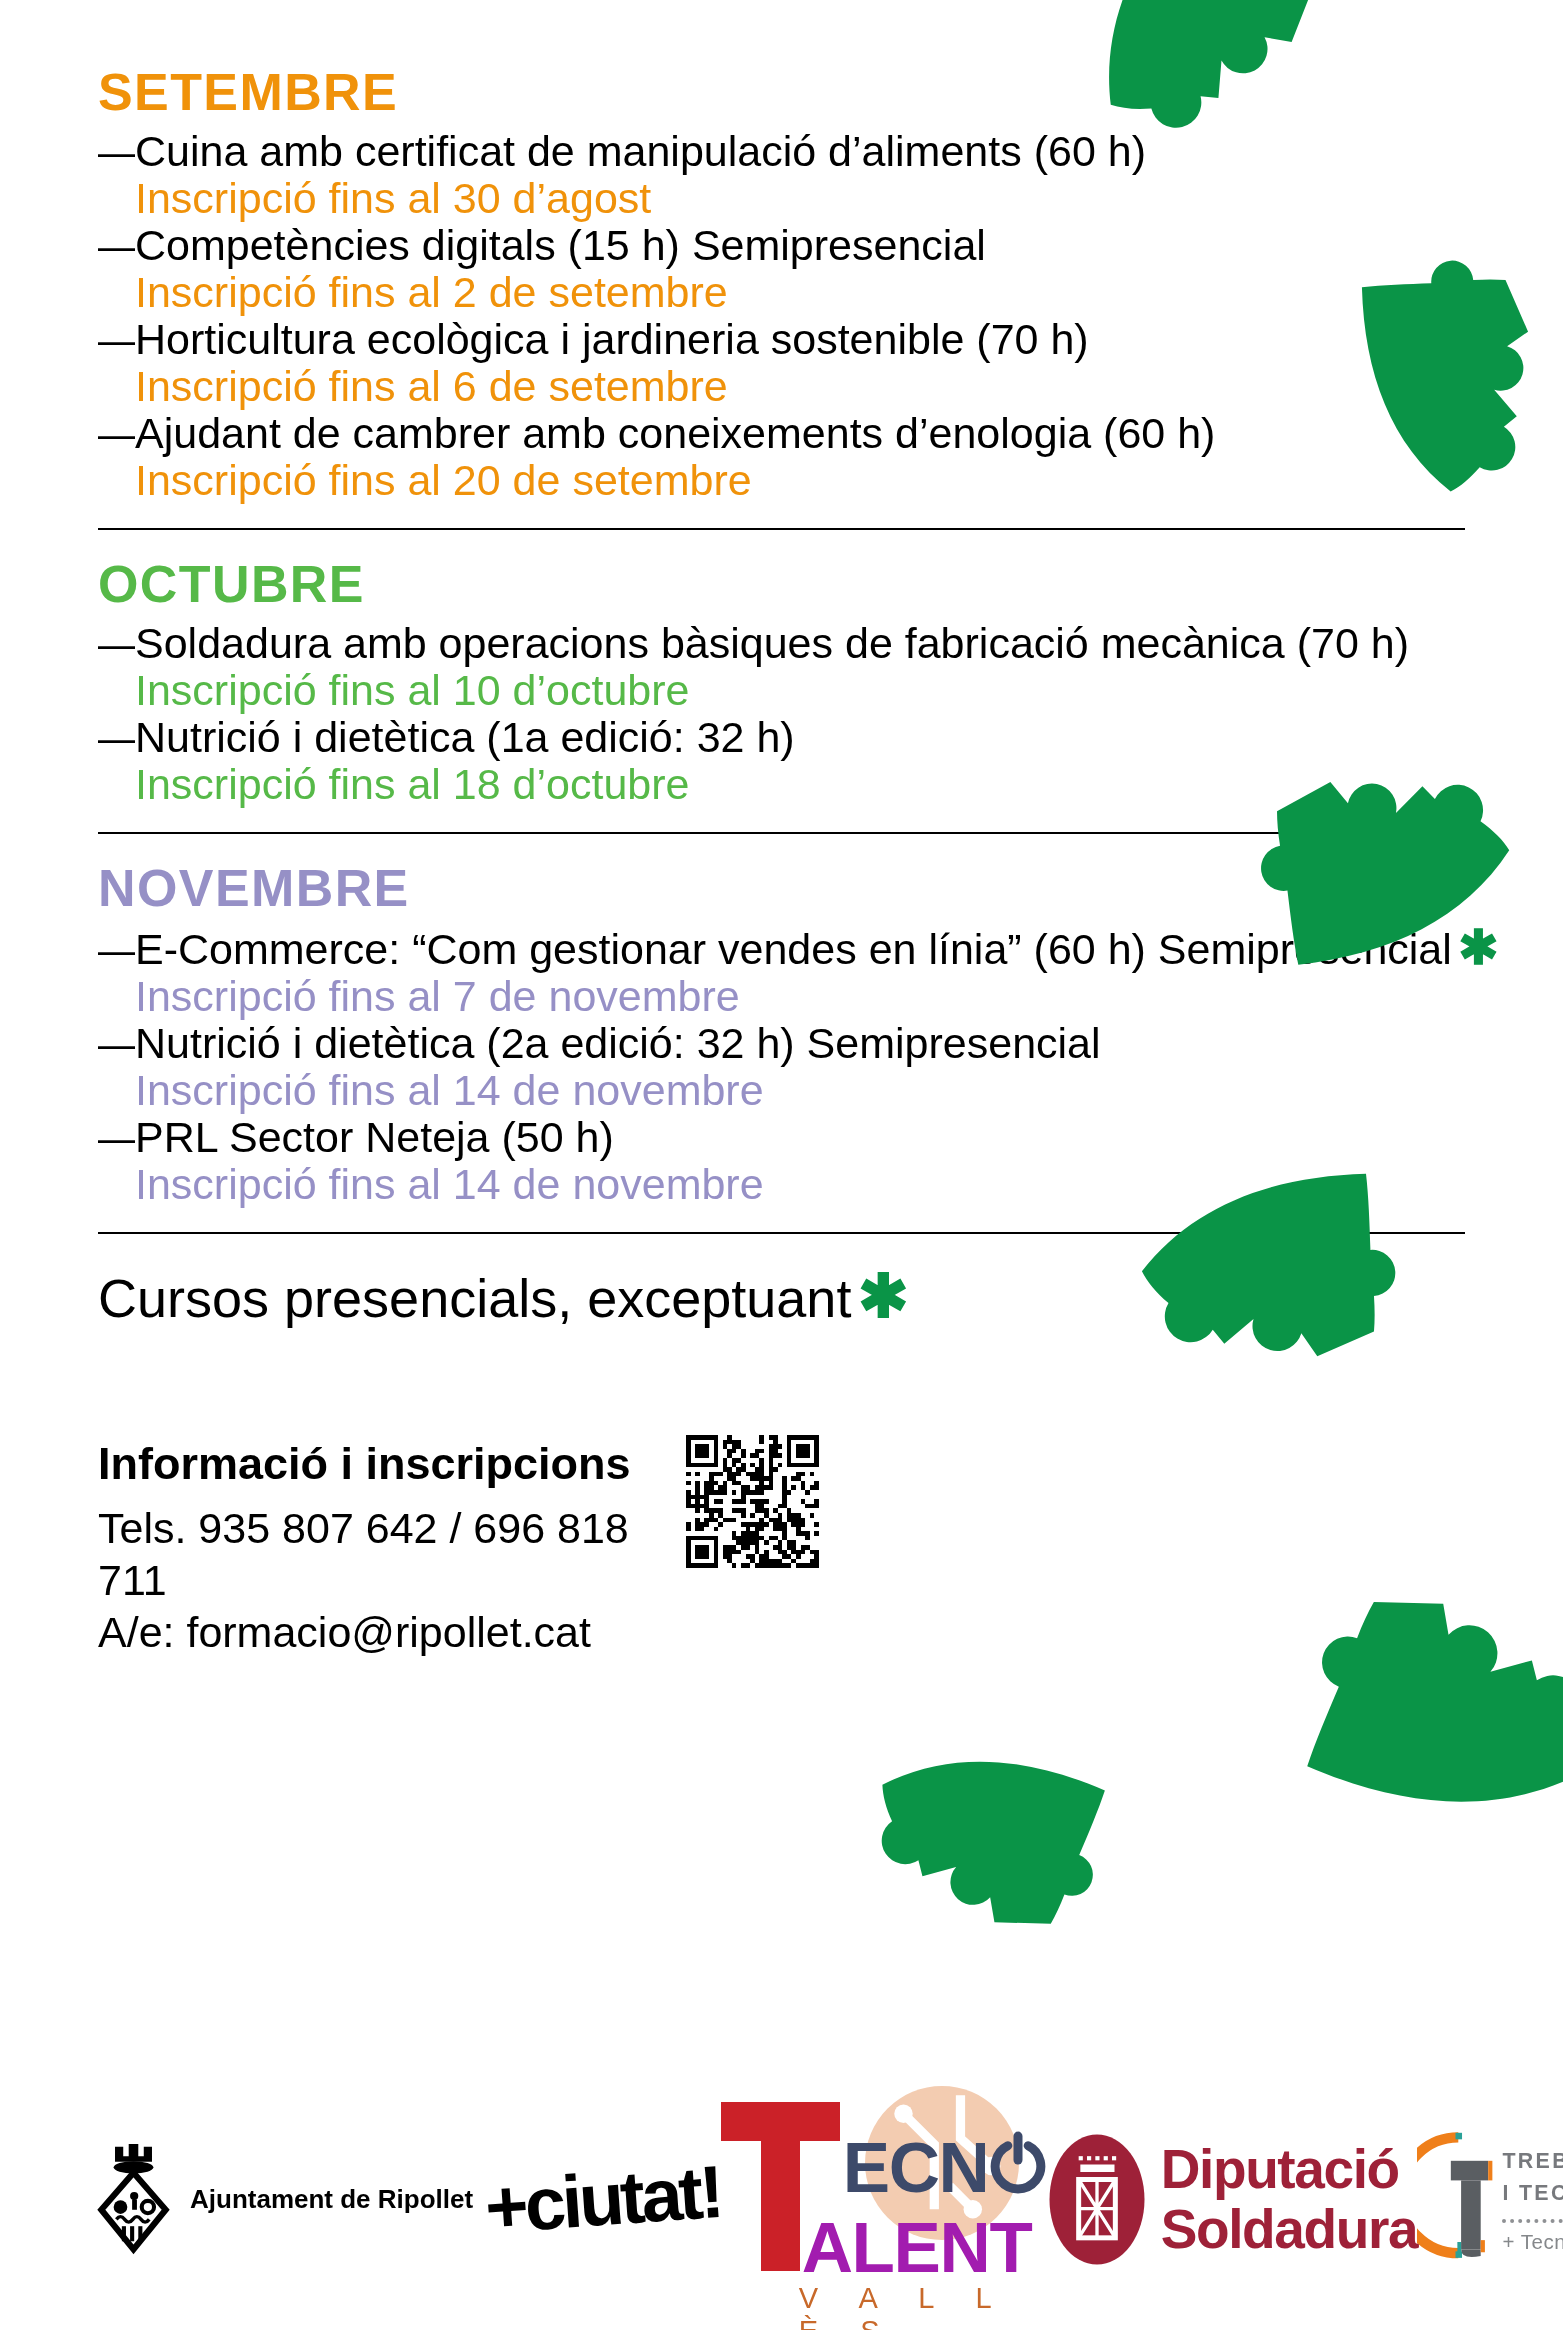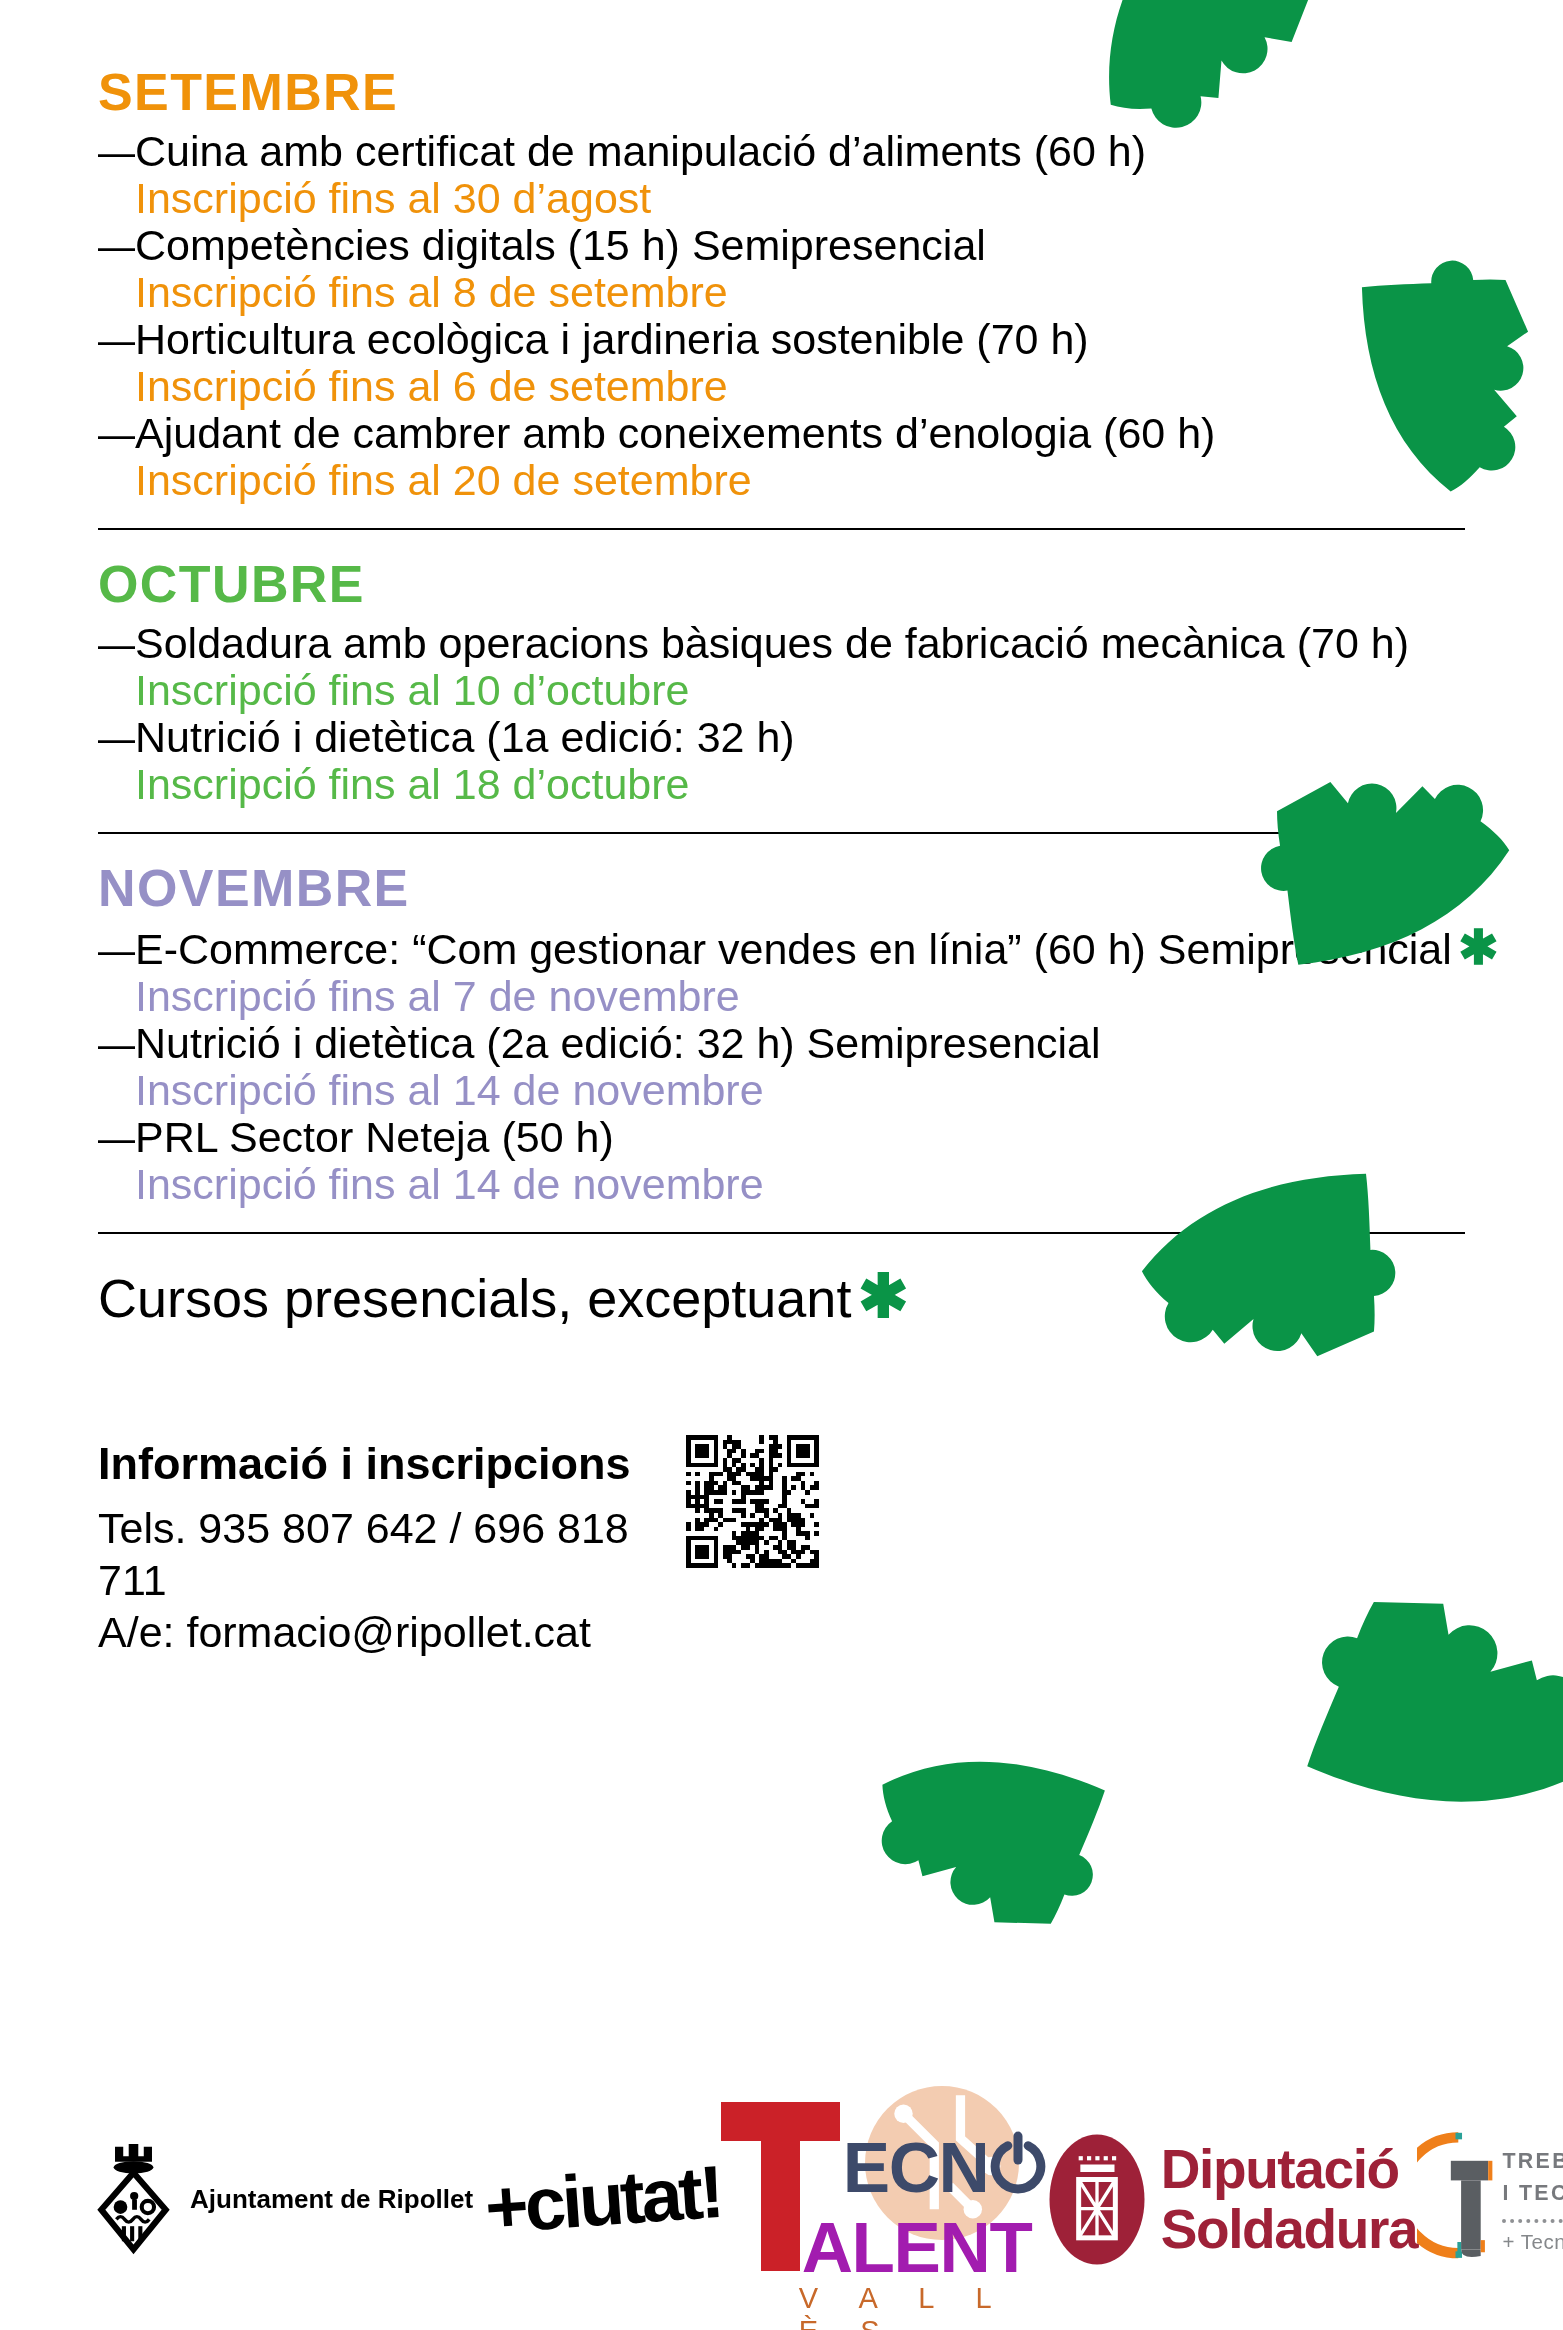--- a/index.html
+++ b/index.html
@@ -95,21 +95,21 @@
   
 
   
   <div class="content">
 
     <section>
       <h2 class="sec-title c-orange">SETEMBRE</h2>
       <div class="line course-line"><span class="dash">—</span><span>Cuina amb certificat de manipulació d’aliments (60 h)</span></div>
       <div class="line insc c-orange">Inscripció fins al 30 d’agost</div>
       <div class="line course-line"><span class="dash">—</span><span>Competències digitals (15 h) Semipresencial</span></div>
-      <div class="line insc c-orange">Inscripció fins al 8 de setembre</div>
+      <div class="line insc c-orange">Inscripció fins al 2 de setembre</div>
       <div class="line course-line"><span class="dash">—</span><span>Horticultura ecològica i jardineria sostenible (70 h)</span></div>
       <div class="line insc c-orange">Inscripció fins al 6 de setembre</div>
       <div class="line course-line"><span class="dash">—</span><span>Ajudant de cambrer amb coneixements d’enologia (60 h)</span></div>
       <div class="line insc c-orange">Inscripció fins al 20 de setembre</div>
     </section>
 
     <hr class="divider">
 
     <section>
       <h2 class="sec-title c-green">OCTUBRE</h2>

